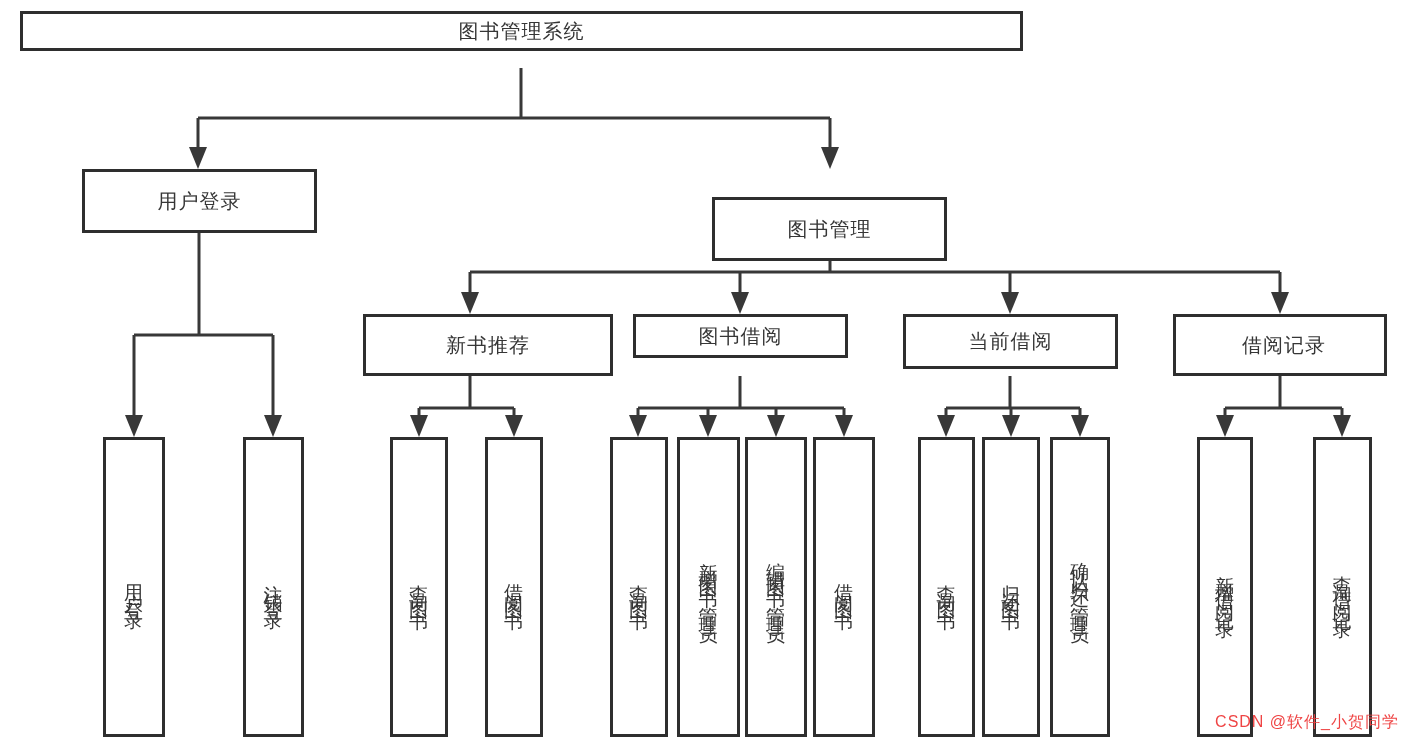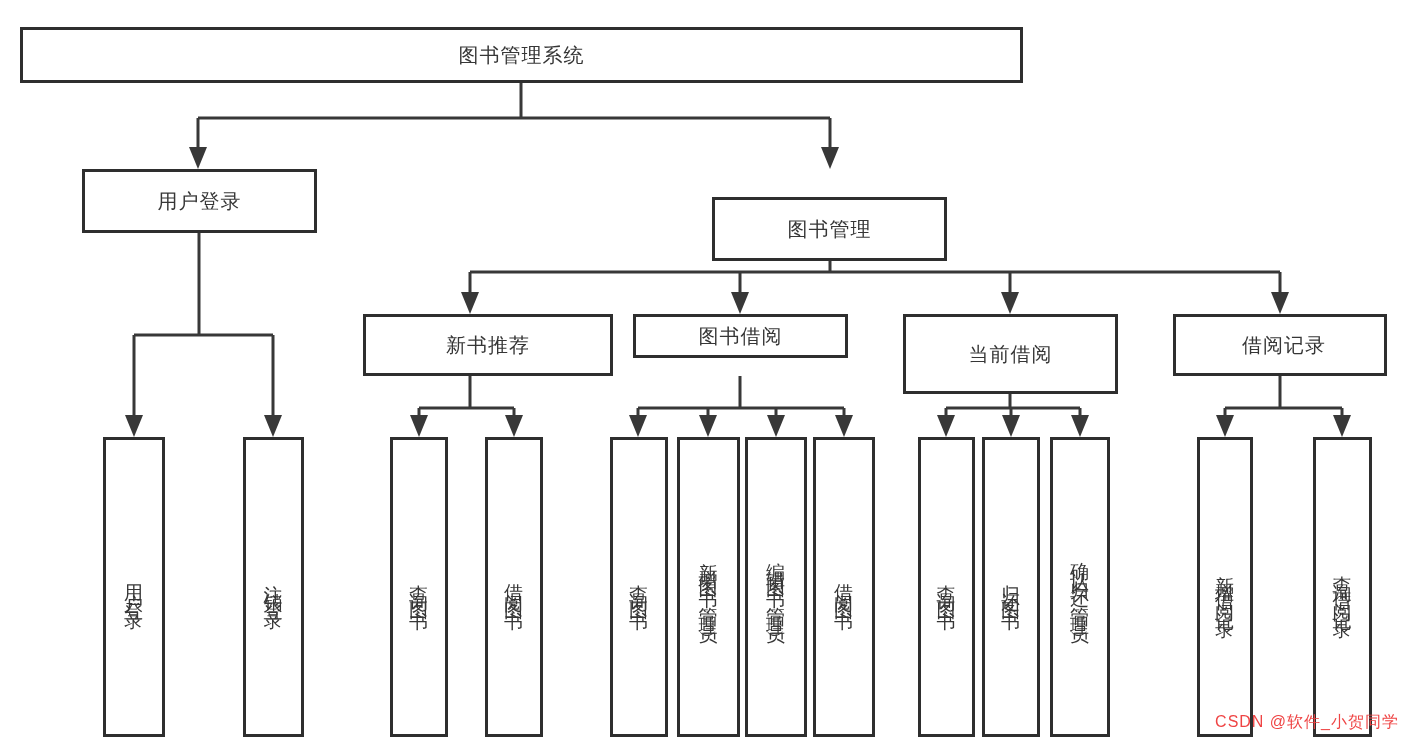--- a/index.html
+++ b/index.html
@@ -83,38 +83,38 @@
       <polygon points="767,415 785,415 776,437"></polygon>
       <polygon points="835,415 853,415 844,437"></polygon>
       <polygon points="937,415 955,415 946,437"></polygon>
       <polygon points="1002,415 1020,415 1011,437"></polygon>
       <polygon points="1071,415 1089,415 1080,437"></polygon>
       <polygon points="1216,415 1234,415 1225,437"></polygon>
       <polygon points="1333,415 1351,415 1342,437"></polygon>
     </g>
   </svg>
 
-  <div class="box" style="left:20px; top:27px; width:1003px; height:56px;text-align:center;">
+  <div class="box" style="left:20px; top:11px; width:1003px; height:40px;text-align:center;">
     <span>图书管理系统</span>
   </div>
 
   <div class="box" style="left:82px; top:169px; width:235px; height:64px;">
     <span>用户登录</span>
   </div>
   <div class="box" style="left:712px; top:169px; width:235px; height:64px;margin-top:28px;">
     <span>图书管理</span>
   </div>
 
   <div class="box" style="left:363px; top:314px; width:250px; height:62px;">
     <span>新书推荐</span>
   </div>
   <div class="box" style="left:633px; top:314px; width:215px; height:44px;">
     <span>图书借阅</span>
   </div>
-  <div class="box" style="left:903px; top:314px; width:215px; height:80px;">
+  <div class="box" style="left:903px; top:314px; width:215px; height:55px;">
     <span>当前借阅</span>
   </div>
   <div class="box" style="left:1173px; top:314px; width:214px; height:62px;padding-left:8px;">
     <span>借阅记录</span>
   </div>
 
   <div class="box vbox" style="left:103px; top:437px; width:62px; height:300px;">
     <span class="vtext">用户登录</span>
   </div>
   <div class="box vbox" style="left:243px; top:437px; width:61px; height:300px;">

